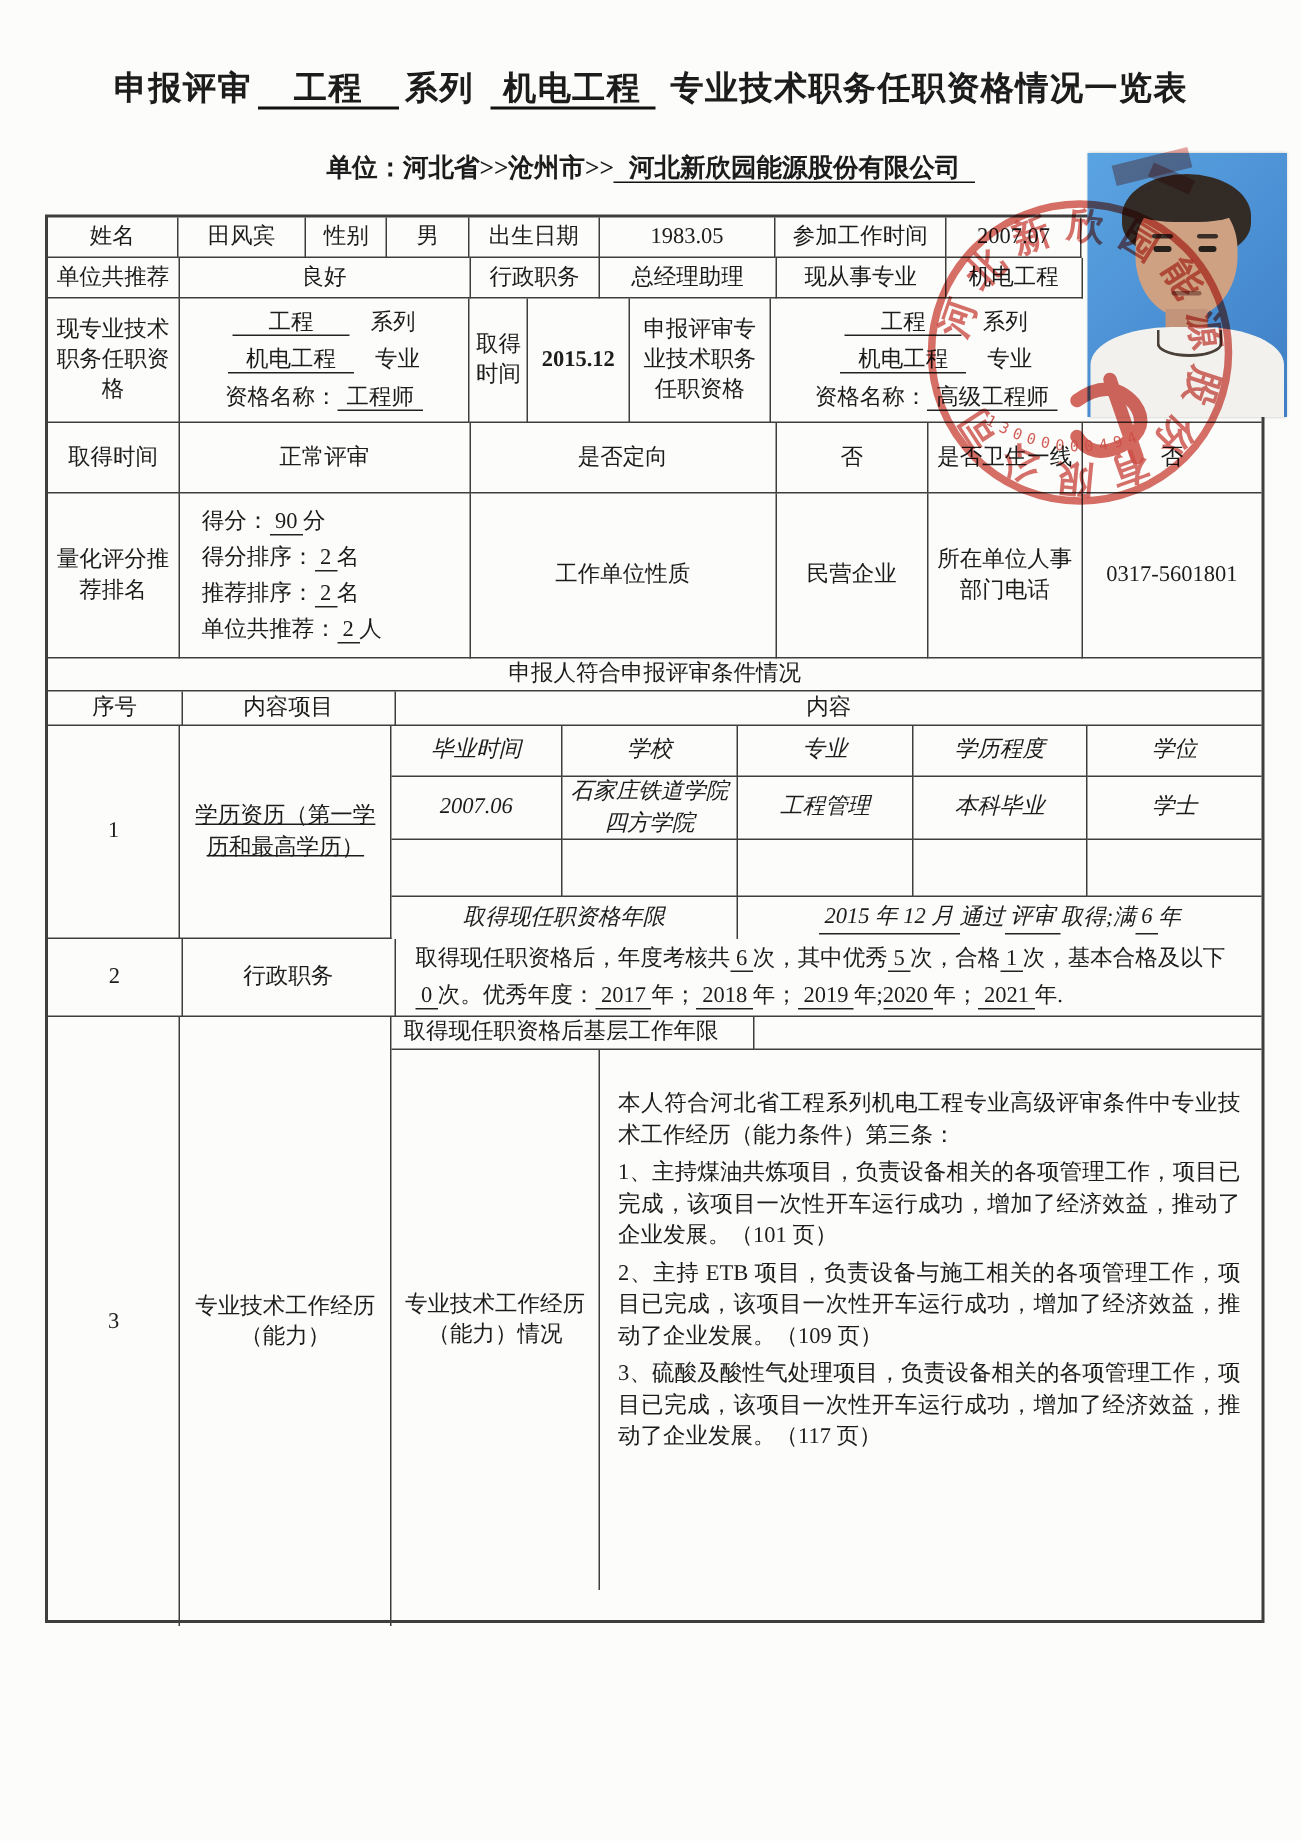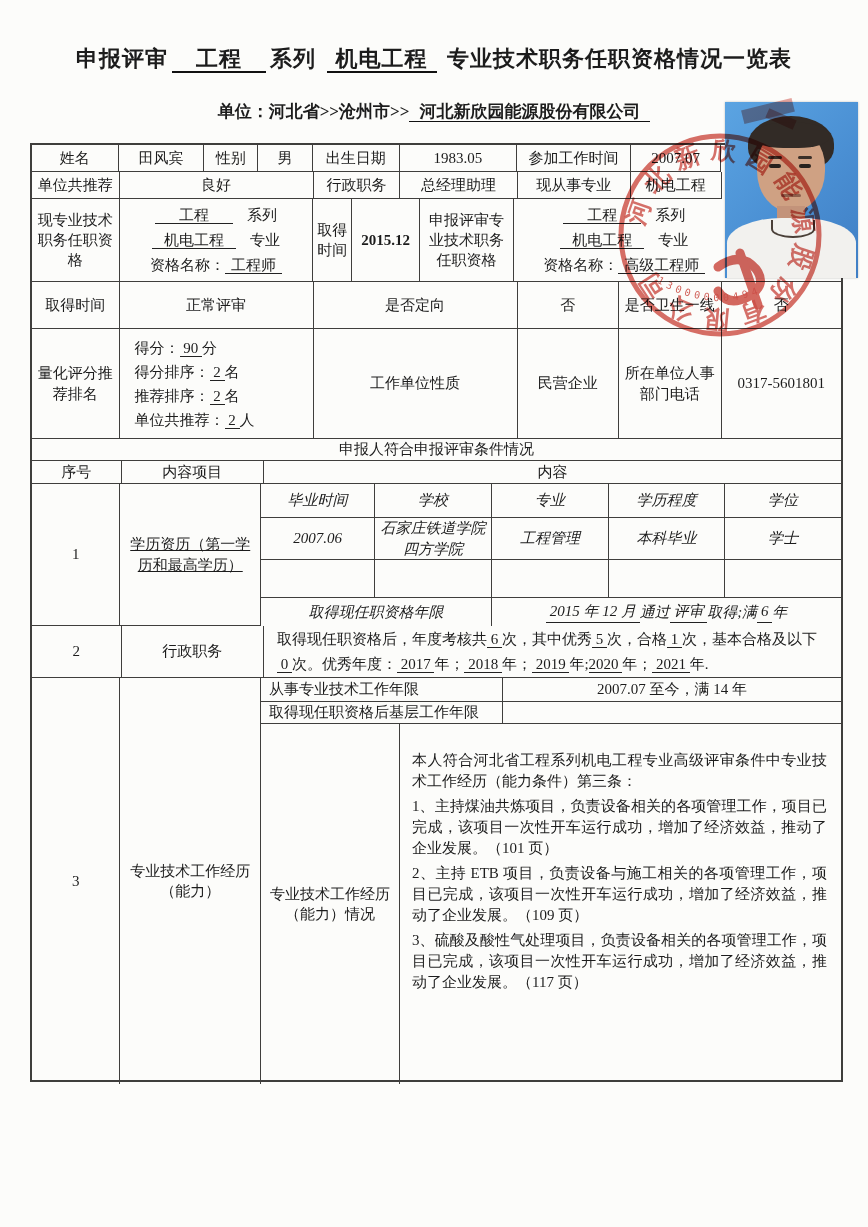--- a/index.html
+++ b/index.html
@@ -208,24 +208,20 @@
     <div class="td" style="width:143px;">行政职务</div>
     <div class="td left" style="width:580px;">
       <div class="yearly"><span>取得现任职资格后，年度考核共</span><span class="useg"> 6 </span><span>次，其中优秀</span><span class="useg"> 5 </span><span>次，合格</span><span class="useg"> 1 </span><span>次，基本合格及以下</span><span class="useg"> 0 </span><span>次。优秀年度：</span><span class="useg"> 2017 </span><span>年；</span><span class="useg"> 2018 </span><span>年；</span><span class="useg"> 2019 </span><span>年;</span><span class="useg">2020 </span><span>年；</span><span class="useg"> 2021 </span><span>年.</span></div>
     </div>
   </div>
 
   <div class="tr" style="height:406px;">
     <div class="td nb" style="width:90px;">3</div>
     <div class="td nb" style="width:143px;">专业技术工作经历（能力）</div>
     <div class="stack" style="width:580px;">
-      <div class="tr" style="height:24px;">
-        <div class="td left" style="width:242px;padding-left:8px;">从事专业技术工作年限</div>
-        <div class="td" style="width:338px;">2007.07 至今，满 14 年</div>
-      </div>
       <div class="tr" style="height:22px;">
         <div class="td left" style="width:242px;padding-left:8px;">取得现任职资格后基层工作年限</div>
         <div class="td" style="width:338px;"></div>
       </div>
       <div class="tr" style="height:360px;">
         <div class="td nb" style="width:139px;">专业技术工作经历（能力）情况</div>
         <div class="td nb left top" style="width:441px;padding:0;">
           <div class="exp">
             <p>本人符合河北省工程系列机电工程专业高级评审条件中专业技术工作经历（能力条件）第三条：</p>
             <p>1、主持煤油共炼项目，负责设备相关的各项管理工作，项目已完成，该项目一次性开车运行成功，增加了经济效益，推动了企业发展。（101 页）</p>

